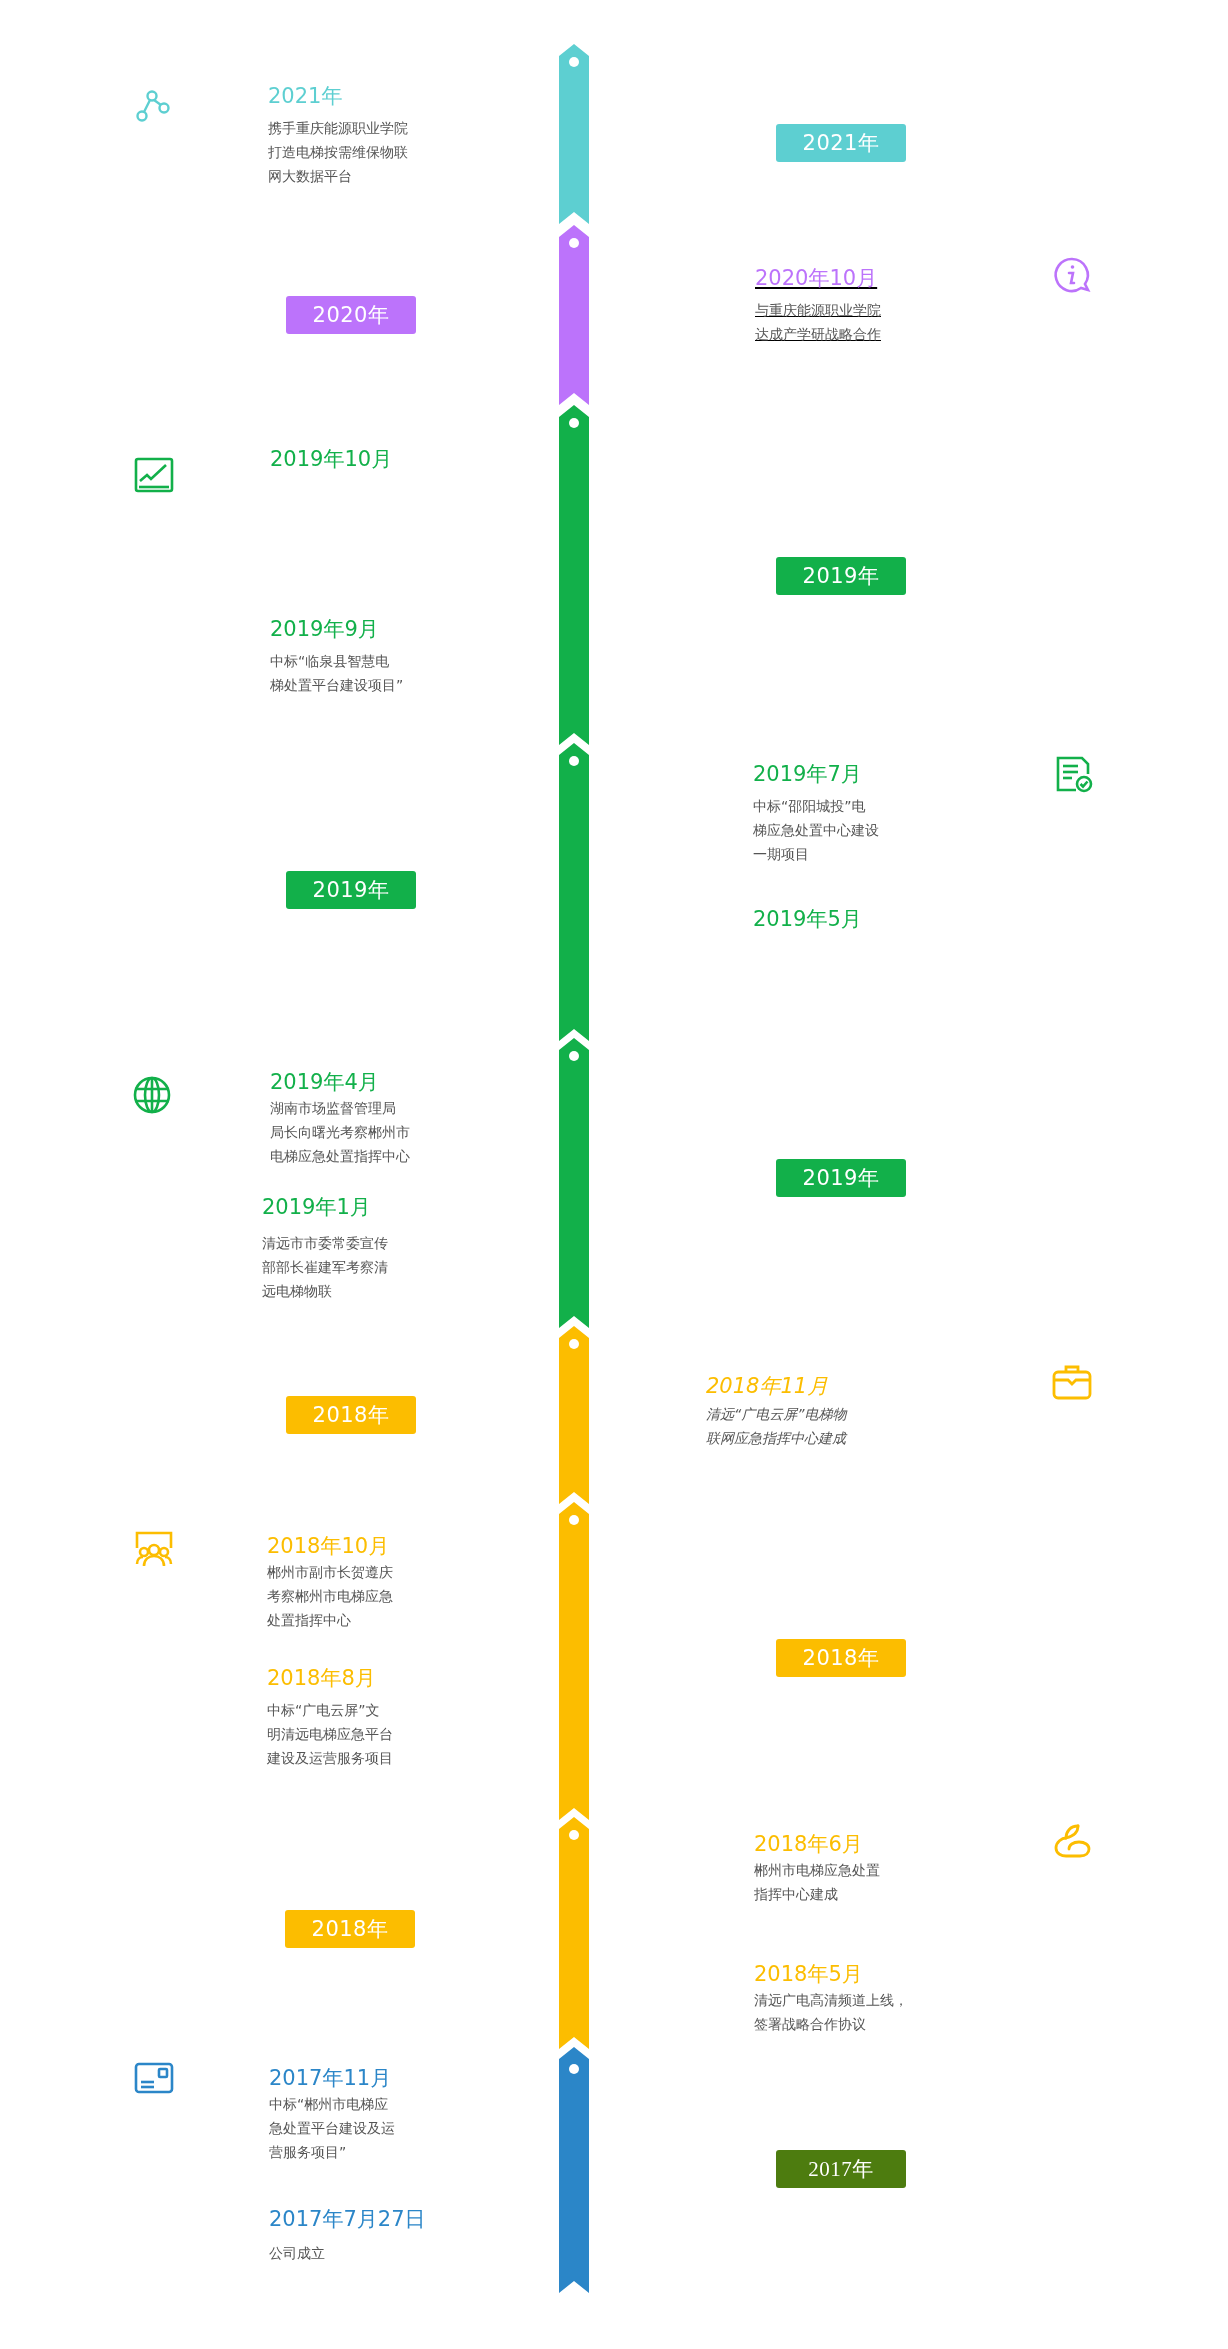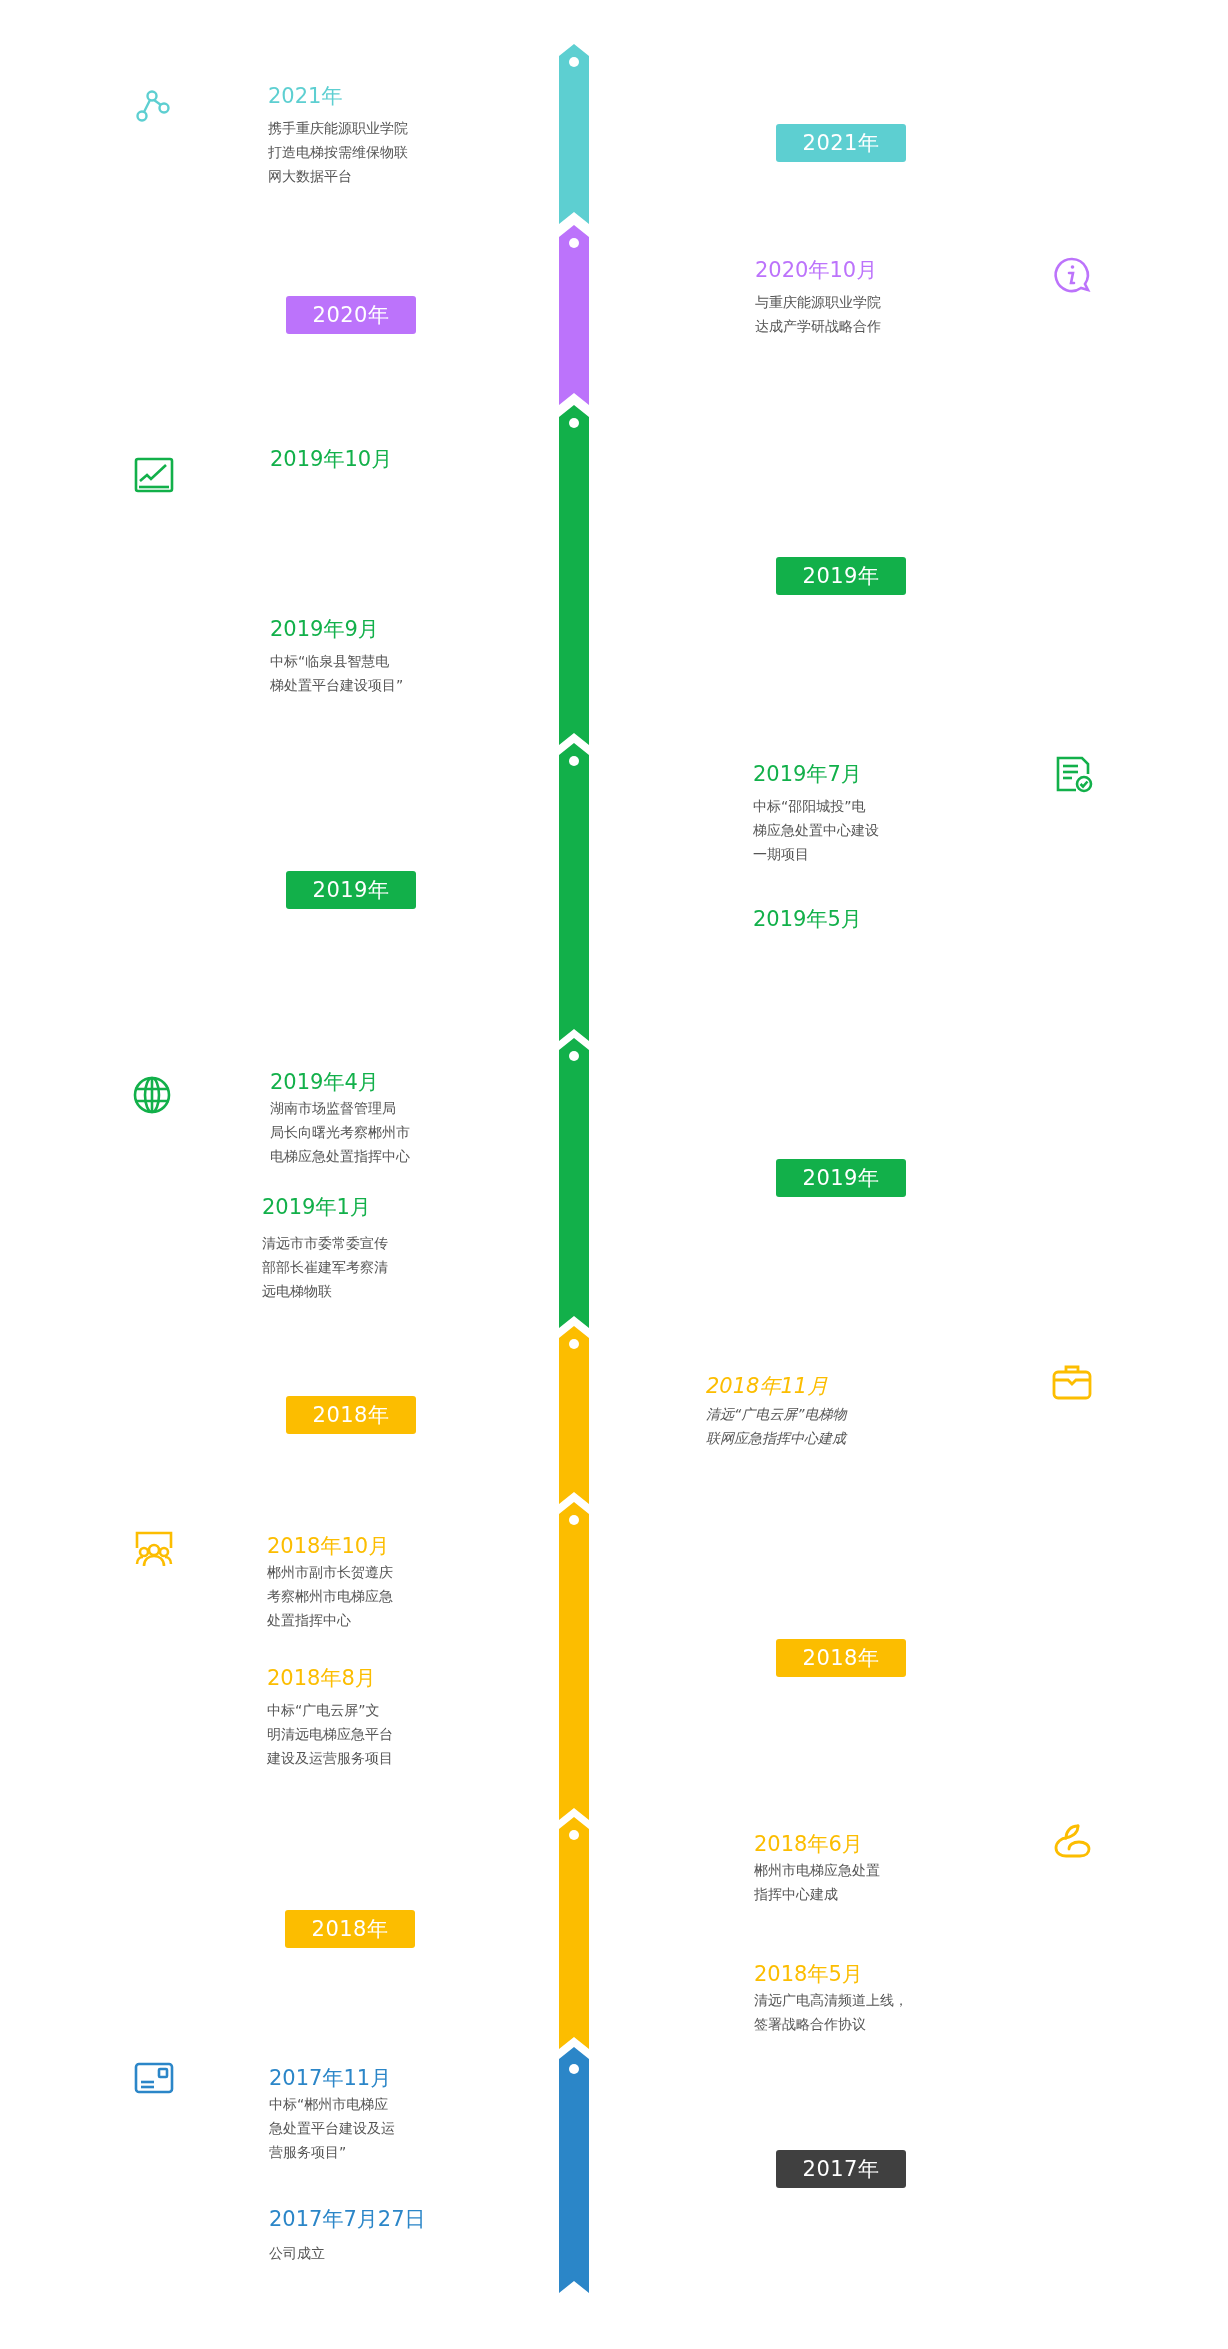--- a/index.html
+++ b/index.html
@@ -74,21 +74,21 @@
 </div>
 
 <div class="badge" style="left:776px;top:124px;background:#5dcfd1;">2021年</div>
 <div class="badge" style="left:286px;top:296px;background:#bc73fb;">2020年</div>
 <div class="badge" style="left:776px;top:557px;background:#12b04a;">2019年</div>
 <div class="badge" style="left:286px;top:871px;background:#12b04a;">2019年</div>
 <div class="badge" style="left:776px;top:1159px;background:#12b04a;">2019年</div>
 <div class="badge" style="left:286px;top:1396px;background:#fcbd00;">2018年</div>
 <div class="badge" style="left:776px;top:1639px;background:#fcbd00;">2018年</div>
 <div class="badge" style="left:285px;top:1910px;background:#fcbd00;">2018年</div>
-<div class="badge" style="left:776px;top:2150px;background:#404040;">2017年</div>
+<div class="badge" style="left:776px;top:2150px;background:#4d7c0f;font-family:Liberation Serif, serif;">2017年</div>
 
 <div class="icon" style="left:134px;top:88px;">
   <svg viewBox="0 0 40 40" fill="none" stroke="#5dcfd1" stroke-width="2.4">
       <circle cx="18" cy="8" r="4.5"></circle>
       <circle cx="30" cy="20" r="4.5"></circle>
       <circle cx="8" cy="28" r="4.5"></circle>
       <line x1="20" y1="12" x2="27" y2="17"></line>
       <line x1="16" y1="12" x2="10" y2="24"></line>
     </svg>
 </div>
@@ -159,21 +159,21 @@
     </svg>
 </div>
 
 <div class="entry" style="left:268px;top:82px;width:230px;">
   <div class="date" style="color:#5dcfd1;">2021年</div>
   <div class="desc">携手重庆能源职业学院
 打造电梯按需维保物联
 网大数据平台</div>
 </div>
 
-<div class="entry" style="left:755px;top:256px;width:230px;">
+<div class="entry" style="left:755px;top:264px;width:230px;text-decoration:underline;">
   <div class="date" style="color:#bc73fb;">2020年10月</div>
   <div class="desc">与重庆能源职业学院
 达成产学研战略合作</div>
 </div>
 
 <div class="entry" style="left:270px;top:445px;width:230px;">
   <div class="date" style="color:#12b04a;">2019年10月</div>
 </div>
 <div class="entry" style="left:270px;top:615px;width:230px;">
   <div class="date" style="color:#12b04a;">2019年9月</div>

